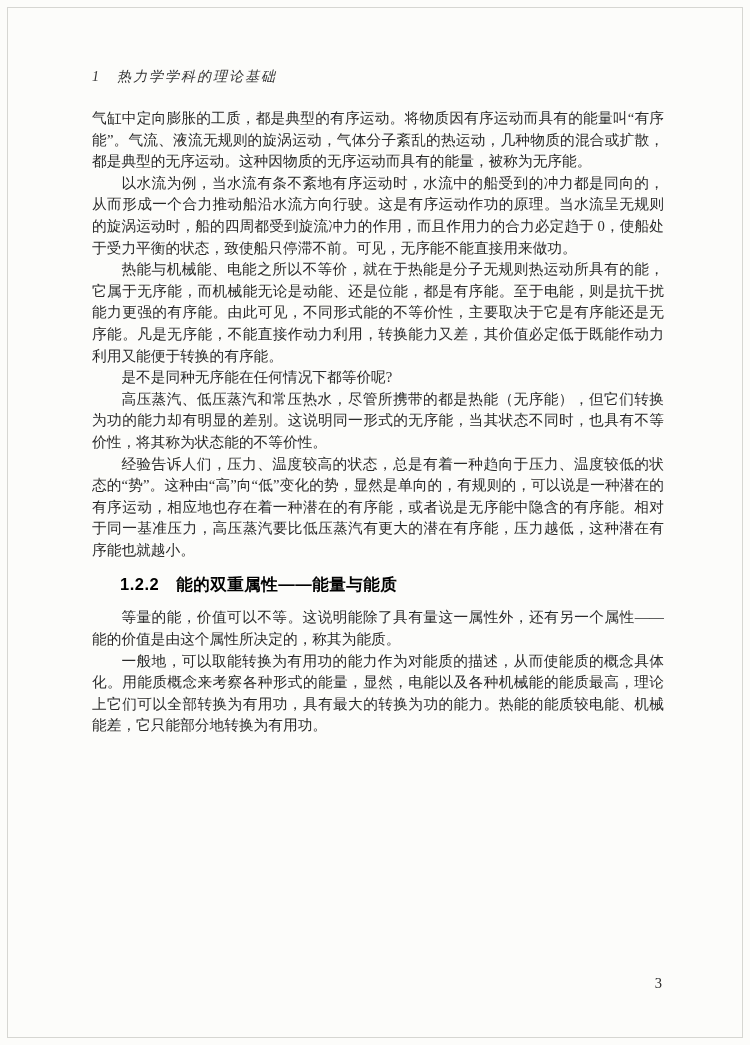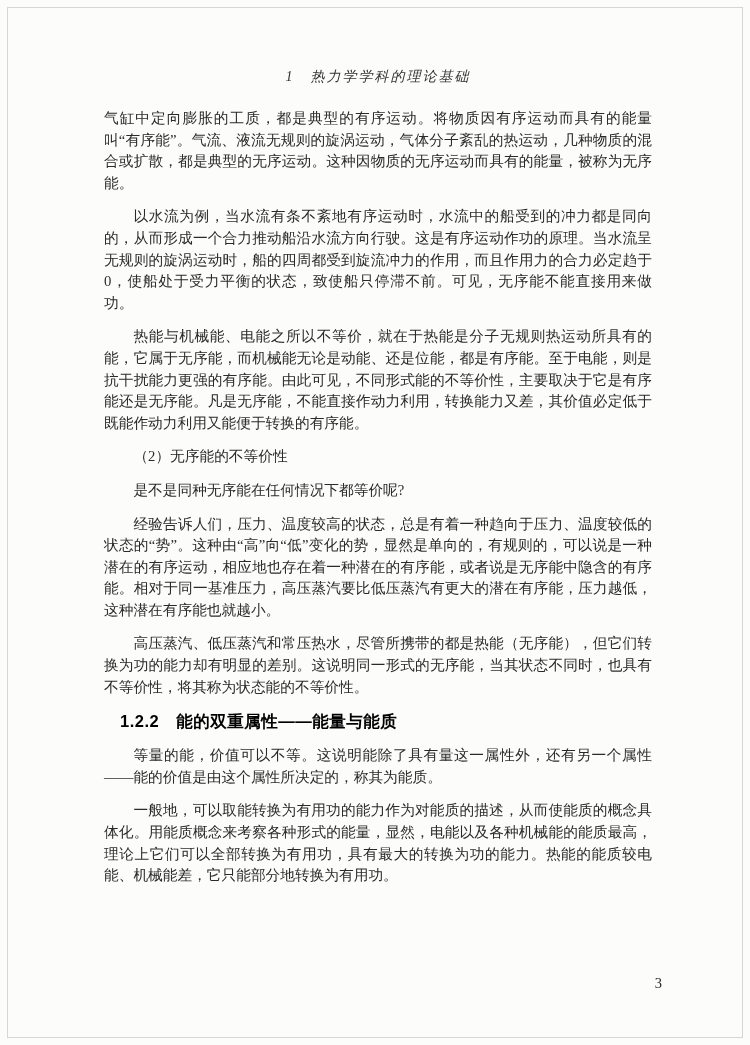--- a/index.html
+++ b/index.html
@@ -27,30 +27,30 @@
     border: 1px solid #d6d6d2;
     pointer-events: none;
   }
   .content {
     position: absolute;
     left: 92px;
     right: 86px;
     top: 68px;
   }
   .running-header {
-    text-align: center;
+    text-align: left;
     font-style: italic;
     font-size: 14px;
     letter-spacing: 2px;
     color: #333;
     margin-bottom: 22px;
     font-family: "Liberation Serif", "DejaVu Serif", serif;
   }
   .para {
-    margin: 12px;
+    margin: 0;
     font-size: 14.7px;
     line-height: 21.6px;
     text-align: justify;
     text-indent: 2em;
     color: #2a2a2a;
     word-break: break-all;
   }
   .para.first {
     text-indent: 0;
   }
@@ -75,24 +75,23 @@
 <body>
 
 <div class="page">
   <div class="frame"></div>
   <div class="content">
     <div class="running-header">1　热力学学科的理论基础</div>
 
     <p class="para first">气缸中定向膨胀的工质，都是典型的有序运动。将物质因有序运动而具有的能量叫“有序能”。气流、液流无规则的旋涡运动，气体分子紊乱的热运动，几种物质的混合或扩散，都是典型的无序运动。这种因物质的无序运动而具有的能量，被称为无序能。</p>
     <p class="para">以水流为例，当水流有条不紊地有序运动时，水流中的船受到的冲力都是同向的，从而形成一个合力推动船沿水流方向行驶。这是有序运动作功的原理。当水流呈无规则的旋涡运动时，船的四周都受到旋流冲力的作用，而且作用力的合力必定趋于 0，使船处于受力平衡的状态，致使船只停滞不前。可见，无序能不能直接用来做功。</p>
     <p class="para">热能与机械能、电能之所以不等价，就在于热能是分子无规则热运动所具有的能，它属于无序能，而机械能无论是动能、还是位能，都是有序能。至于电能，则是抗干扰能力更强的有序能。由此可见，不同形式能的不等价性，主要取决于它是有序能还是无序能。凡是无序能，不能直接作动力利用，转换能力又差，其价值必定低于既能作动力利用又能便于转换的有序能。</p>
-    <p class="para">（2）无序能的不等价性</p>
     <p class="para">是不是同种无序能在任何情况下都等价呢?</p>
+    <p class="para">高压蒸汽、低压蒸汽和常压热水，尽管所携带的都是热能（无序能），但它们转换为功的能力却有明显的差别。这说明同一形式的无序能，当其状态不同时，也具有不等价性，将其称为状态能的不等价性。</p>
     <p class="para">经验告诉人们，压力、温度较高的状态，总是有着一种趋向于压力、温度较低的状态的“势”。这种由“高”向“低”变化的势，显然是单向的，有规则的，可以说是一种潜在的有序运动，相应地也存在着一种潜在的有序能，或者说是无序能中隐含的有序能。相对于同一基准压力，高压蒸汽要比低压蒸汽有更大的潜在有序能，压力越低，这种潜在有序能也就越小。</p>
-    <p class="para">高压蒸汽、低压蒸汽和常压热水，尽管所携带的都是热能（无序能），但它们转换为功的能力却有明显的差别。这说明同一形式的无序能，当其状态不同时，也具有不等价性，将其称为状态能的不等价性。</p>
 
     <h2 class="section-heading">1.2.2　能的双重属性——能量与能质</h2>
 
     <p class="para">等量的能，价值可以不等。这说明能除了具有量这一属性外，还有另一个属性——能的价值是由这个属性所决定的，称其为能质。</p>
     <p class="para">一般地，可以取能转换为有用功的能力作为对能质的描述，从而使能质的概念具体化。用能质概念来考察各种形式的能量，显然，电能以及各种机械能的能质最高，理论上它们可以全部转换为有用功，具有最大的转换为功的能力。热能的能质较电能、机械能差，它只能部分地转换为有用功。</p>
   </div>
 
   <div class="page-number">3</div>
 </div>
 

